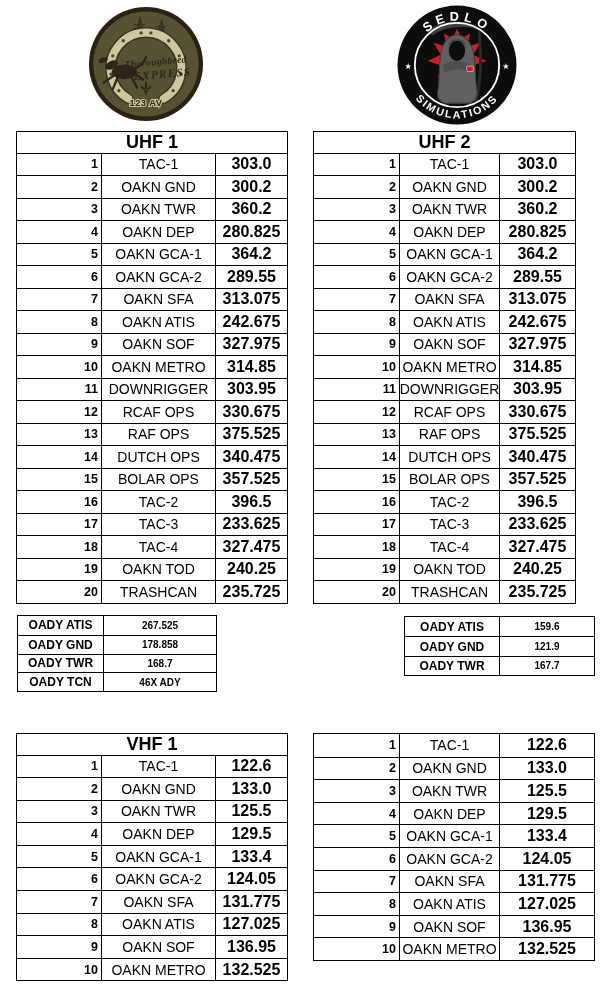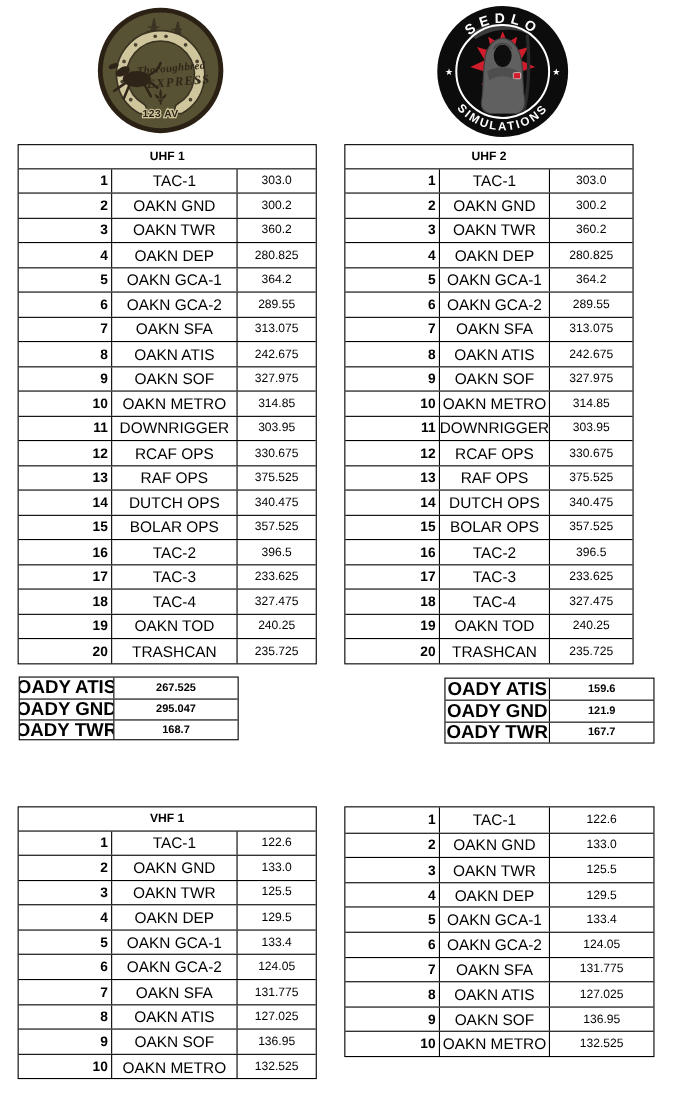--- a/index.html
+++ b/index.html
@@ -25,29 +25,29 @@
   .sedlo-top { font: 700 12.5px "Liberation Sans", sans-serif; letter-spacing: 4.5px; fill:#fff; }
   .sedlo-bottom { font: 700 10.5px "Liberation Sans", sans-serif; letter-spacing: 2px; fill:#fff; }
   .sedlo-star { font: 400 8px "DejaVu Sans", sans-serif; fill:#fff; }
 
   
   .ftable { position: absolute; border: 1.5px solid #000; background: #fff; }
   .trow { display: grid; }
   .trow + .trow { border-top: 1.5px solid #000; }
   .thead {
     display: flex; align-items: center; justify-content: center;
-    font-weight: 700; font-size: 11px; height: 20.5px;
+    font-weight: 700; font-size: 18px; height: 20.5px;
   }
   .cell { display: flex; align-items: center; overflow: hidden; white-space: nowrap; }
   .cell + .cell { border-left: 1.5px solid #000; }
 
   .three .c0 { justify-content: flex-end; padding-right: 3px; font-weight: 700; font-size: 12.5px; }
   .three .c1 { justify-content: center; font-weight: 400; font-size: 14px; }
-  .three .c2 { justify-content: center; font-weight: 400; font-size: 11px; }
-  .two .c0 { justify-content: center; font-weight: 700; font-size: 17px; }
+  .three .c2 { justify-content: center; font-weight: 700; font-size: 16px; }
+  .two .c0 { justify-content: center; font-weight: 700; font-size: 12px; }
   .two .c1 { justify-content: center; font-weight: 700; font-size: 10px; }
 
   .cols-left  .trow { grid-template-columns: 84px 114px 1fr; }
   .cols-right .trow { grid-template-columns: 85px 100px 1fr; }
   .cols-oady-l .trow { grid-template-columns: 85px 1fr; }
   .cols-oady-r .trow { grid-template-columns: 94px 1fr; }
 
   .uhf  .trow { height: 22.5px; }
   .uhf  .thead { height: 20.5px; }
   .vhf  .trow { height: 22.6px; }
@@ -359,25 +359,29 @@
       </div>
     </div>
 
   <div class="ftable two cols-oady-l oady-l pos-oady-uhf">
       <div class="trow">
         <div class="cell c0">OADY ATIS</div>
         <div class="cell c1">267.525</div>
       </div>
       <div class="trow">
         <div class="cell c0">OADY GND</div>
-        <div class="cell c1">295.047</div>
+        <div class="cell c1">178.858</div>
       </div>
       <div class="trow">
         <div class="cell c0">OADY TWR</div>
         <div class="cell c1">168.7</div>
+      </div>
+      <div class="trow">
+        <div class="cell c0">OADY TCN</div>
+        <div class="cell c1">46X ADY</div>
       </div>
     </div>
 
   <div class="ftable two cols-oady-r oady-r pos-oady-vhf">
       <div class="trow">
         <div class="cell c0">OADY ATIS</div>
         <div class="cell c1">159.6</div>
       </div>
       <div class="trow">
         <div class="cell c0">OADY GND</div>

